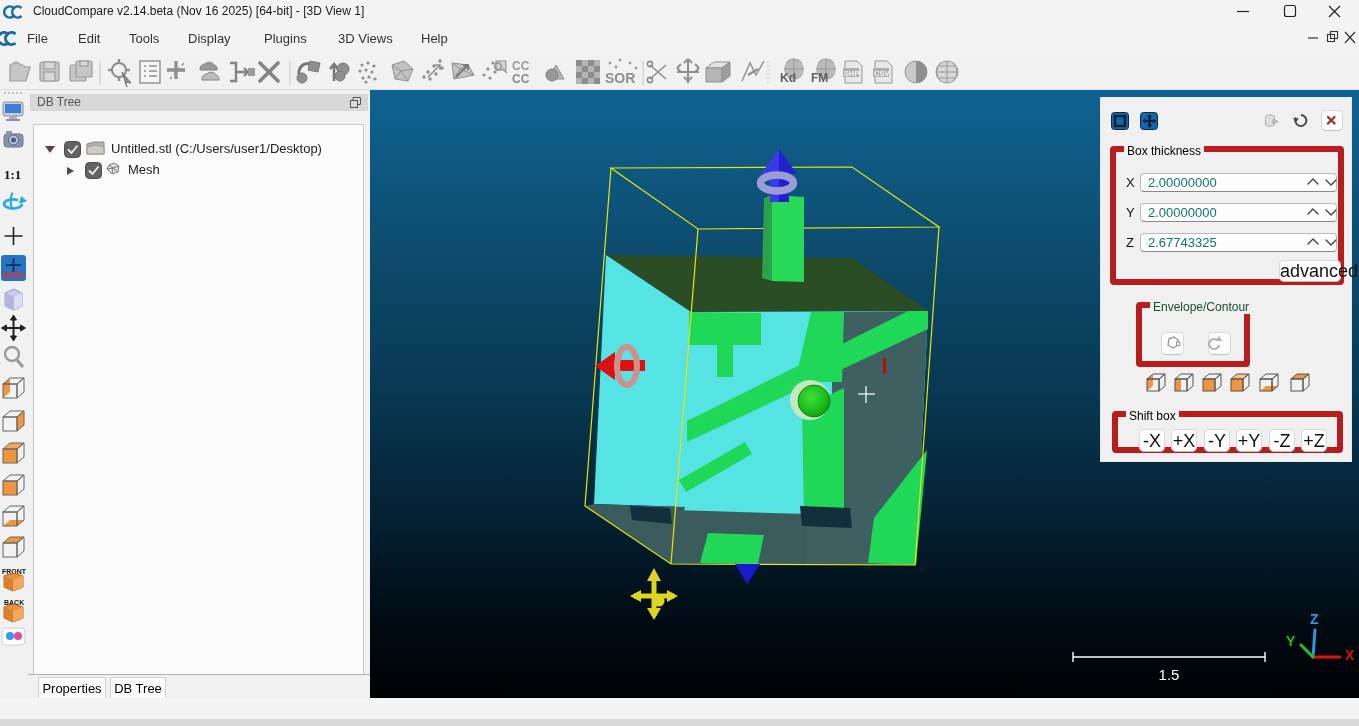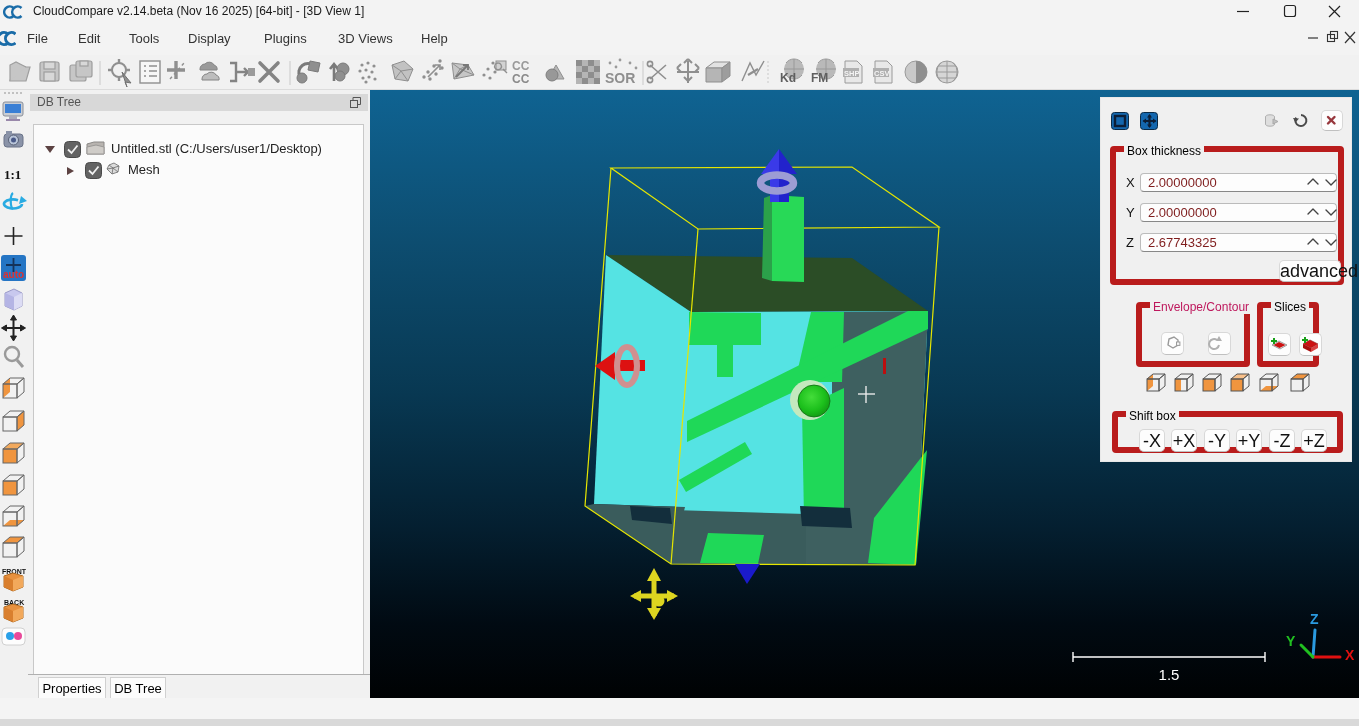--- a/index.html
+++ b/index.html
@@ -17,21 +17,21 @@
 #tree{position:absolute;left:5px;top:21px;width:331px;height:561px;background:#fbfbfb;border:1px solid #c8c8c8;margin-top:13px;}
 .titem{position:absolute;font-size:13px;color:#222;}
 #tabs{position:absolute;left:0px;top:584px;width:342px;height:24px;background:#f1f1f1;border-top:1px solid #b0b0b0;}
 .tab{position:absolute;top:2px;height:22px;background:#fcfcfc;border:1px solid #d0d0d0;border-bottom:none;font-size:13px;color:#000000;text-align:center;line-height:21px;}
 #viewport{position:absolute;left:370px;top:0;width:989px;height:608px;}
 #statusbar{position:absolute;left:0;top:698px;width:1359px;height:28px;background:#f4f4f4;}
 #statusbottom{position:absolute;left:0;top:21px;width:1359px;height:7px;background:#d9d9d9;}
 #cspanel{position:absolute;left:1100px;top:7px;width:252px;height:365px;background:#f0f0f0;border:1px solid #e8e8e8;}
 .grp{position:absolute;border:6px solid #b91c1c;border-radius:4px;}
 .grplabel{position:absolute;top:-8px;left:8px;background:#f0f0f0;padding:0 3px;font-size:12px;color:#000;}
-.spin{position:absolute;left:32px;width:197px;height:19px;background:#fdfdfd;border:1px solid #bbb;border-bottom:1px solid #888;border-radius:4px;font-size:13px;color:#7f1d1d;padding-left:7px;line-height:18px;}
+.spin{position:absolute;left:32px;width:197px;height:19px;background:#fdfdfd;border:1px solid #bbb;border-bottom:1px solid #888;border-radius:4px;font-size:13px;color:#0f766e;padding-left:7px;line-height:18px;}
 .axlbl{position:absolute;left:18px;font-size:13px;color:#111;}
 .btn{position:absolute;background:#fdfdfd;border:1px solid #d8d8d8;border-bottom:1px solid #c0c0c0;border-radius:5px;font-size:18px;color:#111;text-align:center;}
 </style>
 </head>
 <body>
 <div id="titlebar">
  <svg style="position:absolute;left:3px;top:4px;" width="22" height="15" xmlns="http://www.w3.org/2000/svg">
   <g fill="none" stroke="#1a6ca8" stroke-width="2.6">
    <path d="M10.5 4 a5.5 5.5 0 1 0 0 8"></path>
    <path d="M18.5 4 a5.5 5.5 0 1 0 0 8"></path>
@@ -502,48 +502,28 @@
      <polyline points="2,41 7,36 12,41"></polyline>
             <polyline points="20,37 25,42 30,37"></polyline>
      <polyline points="2,71 7,66 12,71"></polyline>
             <polyline points="20,67 25,72 30,67"></polyline>
     </g>
    </svg>
    <div class="btn" style="left:163px;top:108px;width:62px;height:22px;line-height:21px;">advanced</div>
   </div>
 
   <div class="grp" style="left:35px;top:204px;width:114px;height:65px;">
-   <span class="grplabel" style="color:#be185d;">Envelope/Contour</span>
+   <span class="grplabel" style="color:#14532d;">Envelope/Contour</span>
    <div class="btn" style="left:19px;top:24px;width:23px;height:23px;"></div>
    <div class="btn" style="left:66px;top:24px;width:23px;height:23px;"></div>
    <svg style="position:absolute;left:19px;top:24px;" width="72" height="23" xmlns="http://www.w3.org/2000/svg">
     <path d="M8 7 L13 5 L17 8 L17 13 L12 16 L7 13 Z" fill="none" stroke="#9a9a9a" stroke-width="1.4"></path>
     <rect x="15.5" y="10" width="3.4" height="3.4" fill="#f4f4f4" stroke="#9a9a9a"></rect>
     <path d="M82 8 a5 5 0 1 0 2 5" fill="none" stroke="#b0b0b0" stroke-width="2" transform="translate(-26,0)"></path>
     <polygon points="55,9 61,9 58,4" fill="#b0b0b0"></polygon>
-   </svg>
-  </div>
-  <div class="grp" style="left:156px;top:204px;width:62px;height:65px;">
-   <span class="grplabel">Slices</span>
-   <div class="btn" style="left:5px;top:25px;width:23px;height:23px;"></div>
-   <div class="btn" style="left:36px;top:25px;width:23px;height:23px;"></div>
-   <svg style="position:absolute;left:5px;top:25px;" width="56" height="23" xmlns="http://www.w3.org/2000/svg">
-    <polygon points="4,12 11,8 19,12 12,16" fill="#e8e8e8" stroke="#888" stroke-width="0.8"></polygon>
-    <polygon points="5.5,12 11,9 17.5,12 11.5,15" fill="#cc1111"></polygon>
-    <g stroke="#18a018" stroke-width="2">
-            <line x1="6" y1="5" x2="6" y2="11"></line>
-            <line x1="3" y1="8" x2="9" y2="8"></line>
-          </g>
-    <polygon points="35,11 42,7 50,11 43,15" fill="#cc1111" stroke="#882222" stroke-width="0.6"></polygon>
-    <polygon points="35,11 35,15 43,19 43,15" fill="#aa0e0e"></polygon>
-    <polygon points="43,15 43,19 50,15 50,11" fill="#d84040"></polygon>
-    <g stroke="#18a018" stroke-width="2">
-            <line x1="37" y1="4" x2="37" y2="10"></line>
-            <line x1="34" y1="7" x2="40" y2="7"></line>
-          </g>
    </svg>
   </div>
 
   <svg style="position:absolute;left:44px;top:274px;" width="166" height="22" xmlns="http://www.w3.org/2000/svg">
    <g transform="translate(0,0)">
           <polygon points="2,7 8,2 8,14 2,19" fill="#f0953f"></polygon>
           <g fill="none" stroke="#555" stroke-width="1">
             <rect x="2" y="7" width="12" height="12"></rect>
             <polygon points="2,7 8,2 20,2 14,7"></polygon>
             <polygon points="14,7 20,2 20,14 14,19"></polygon>

